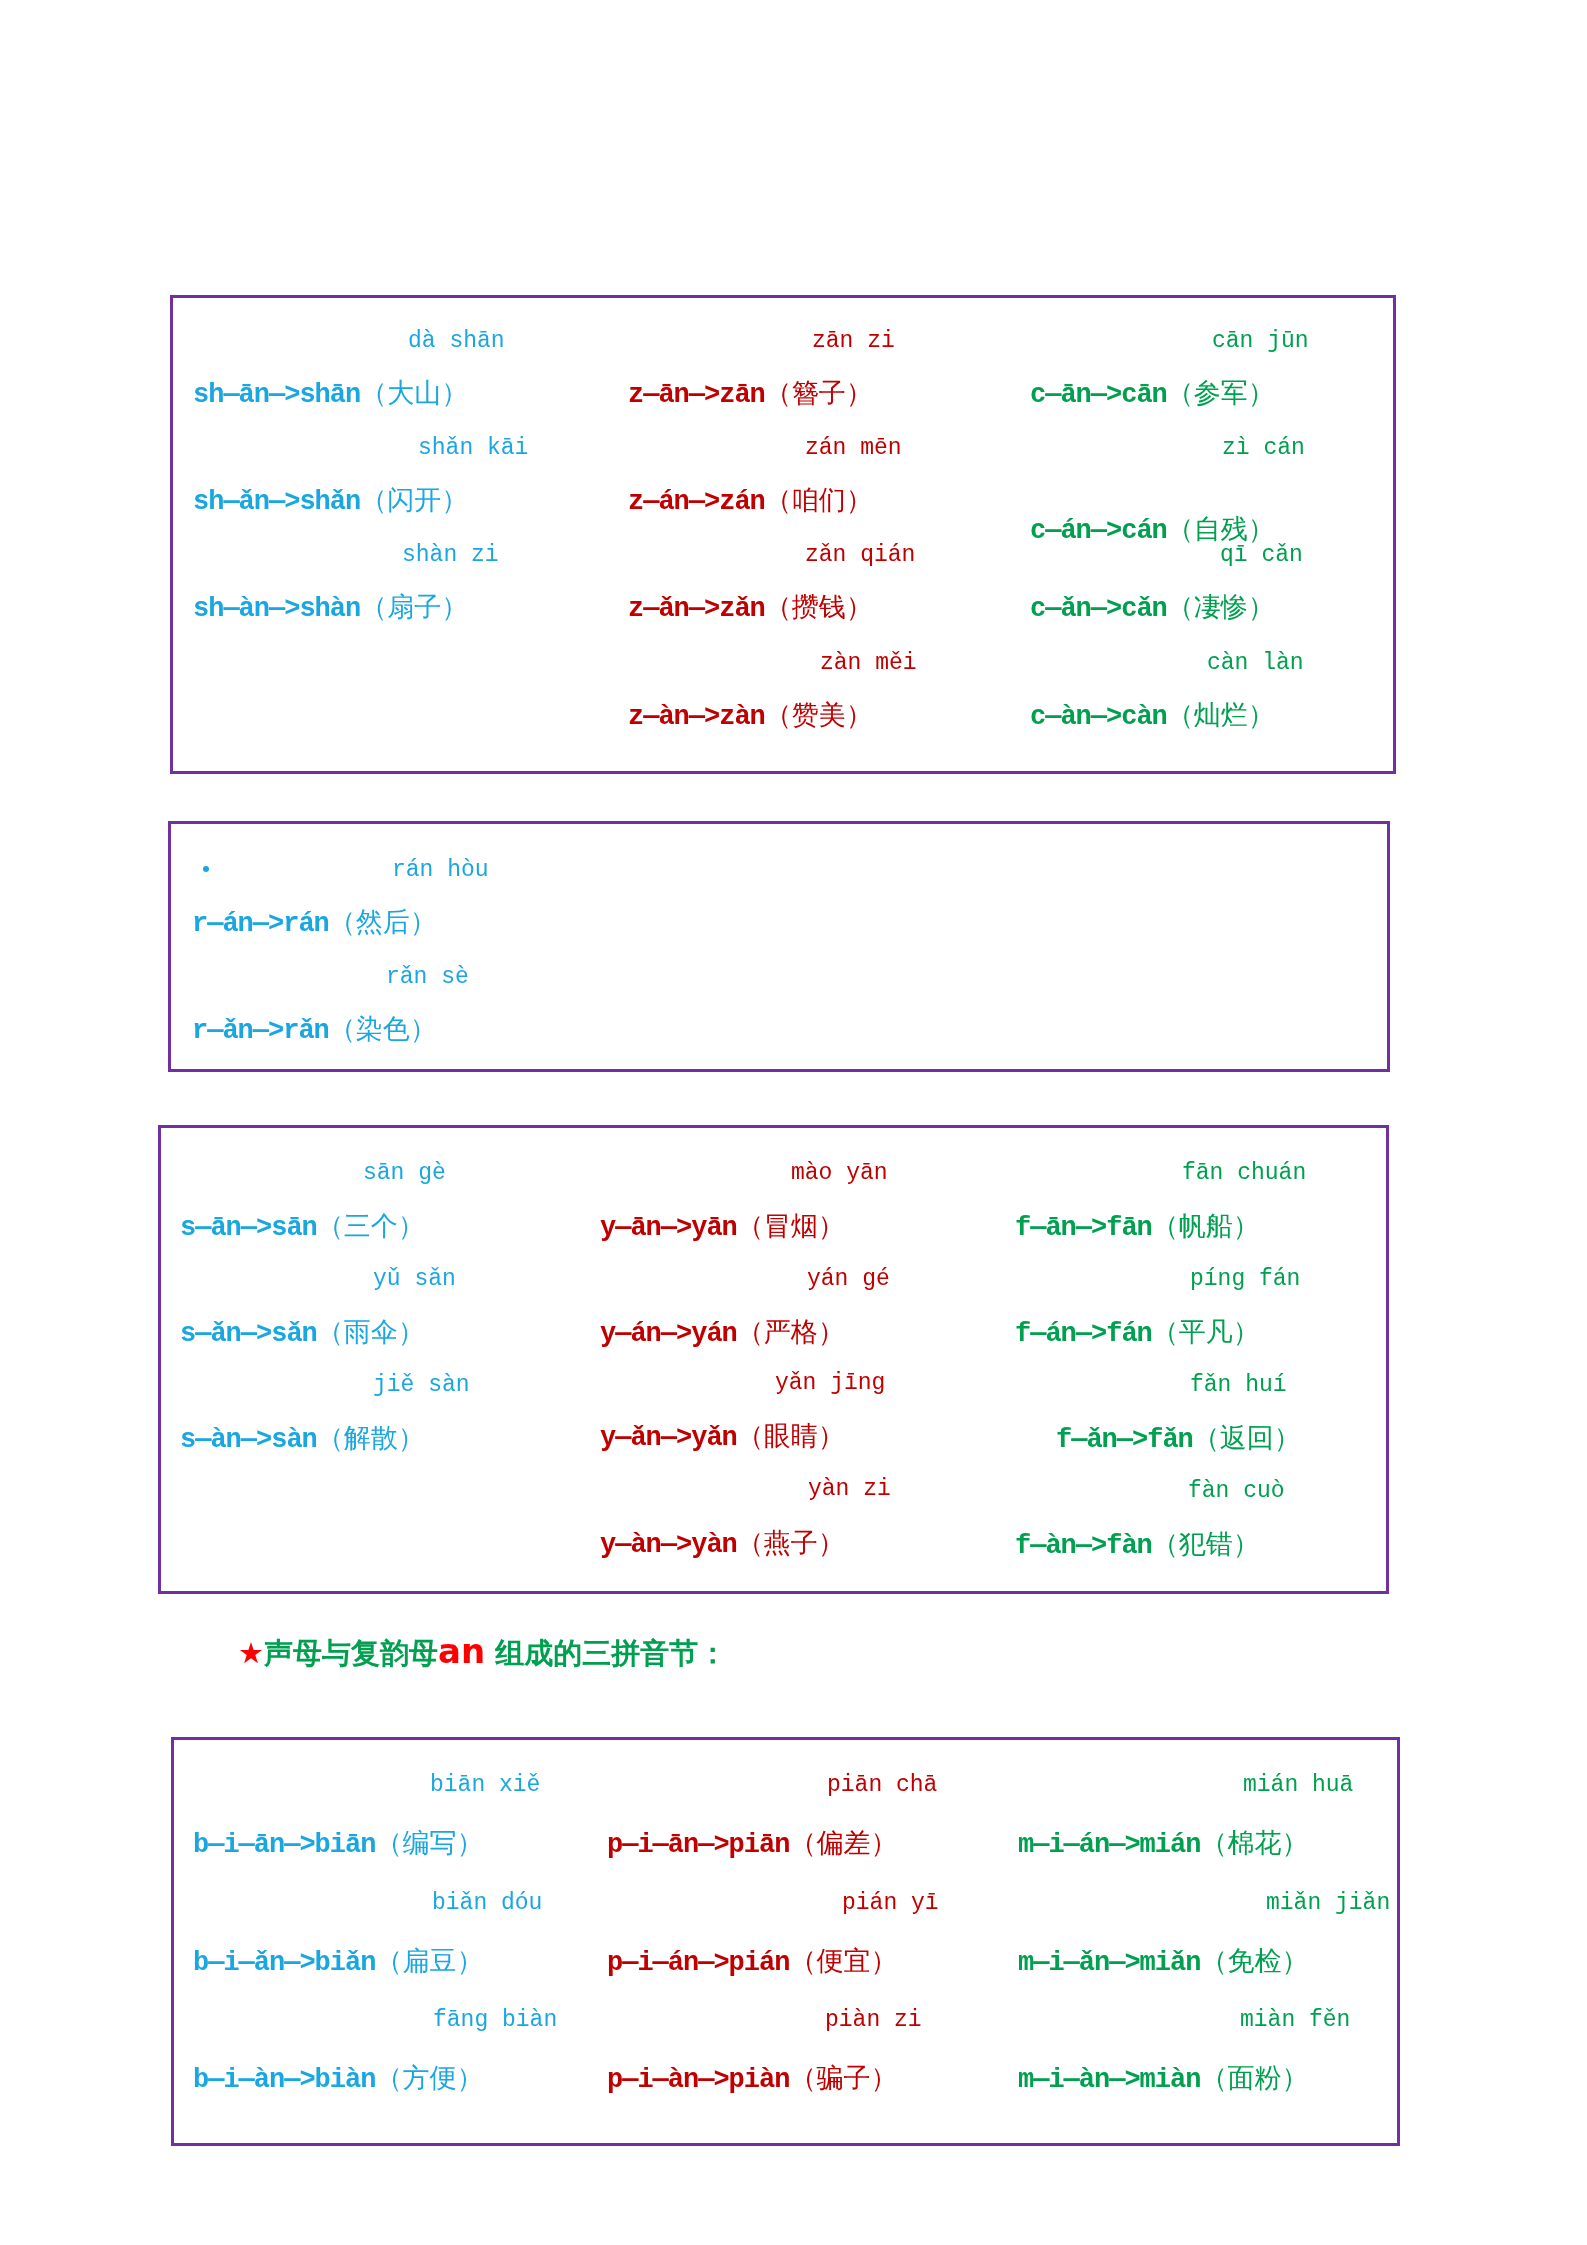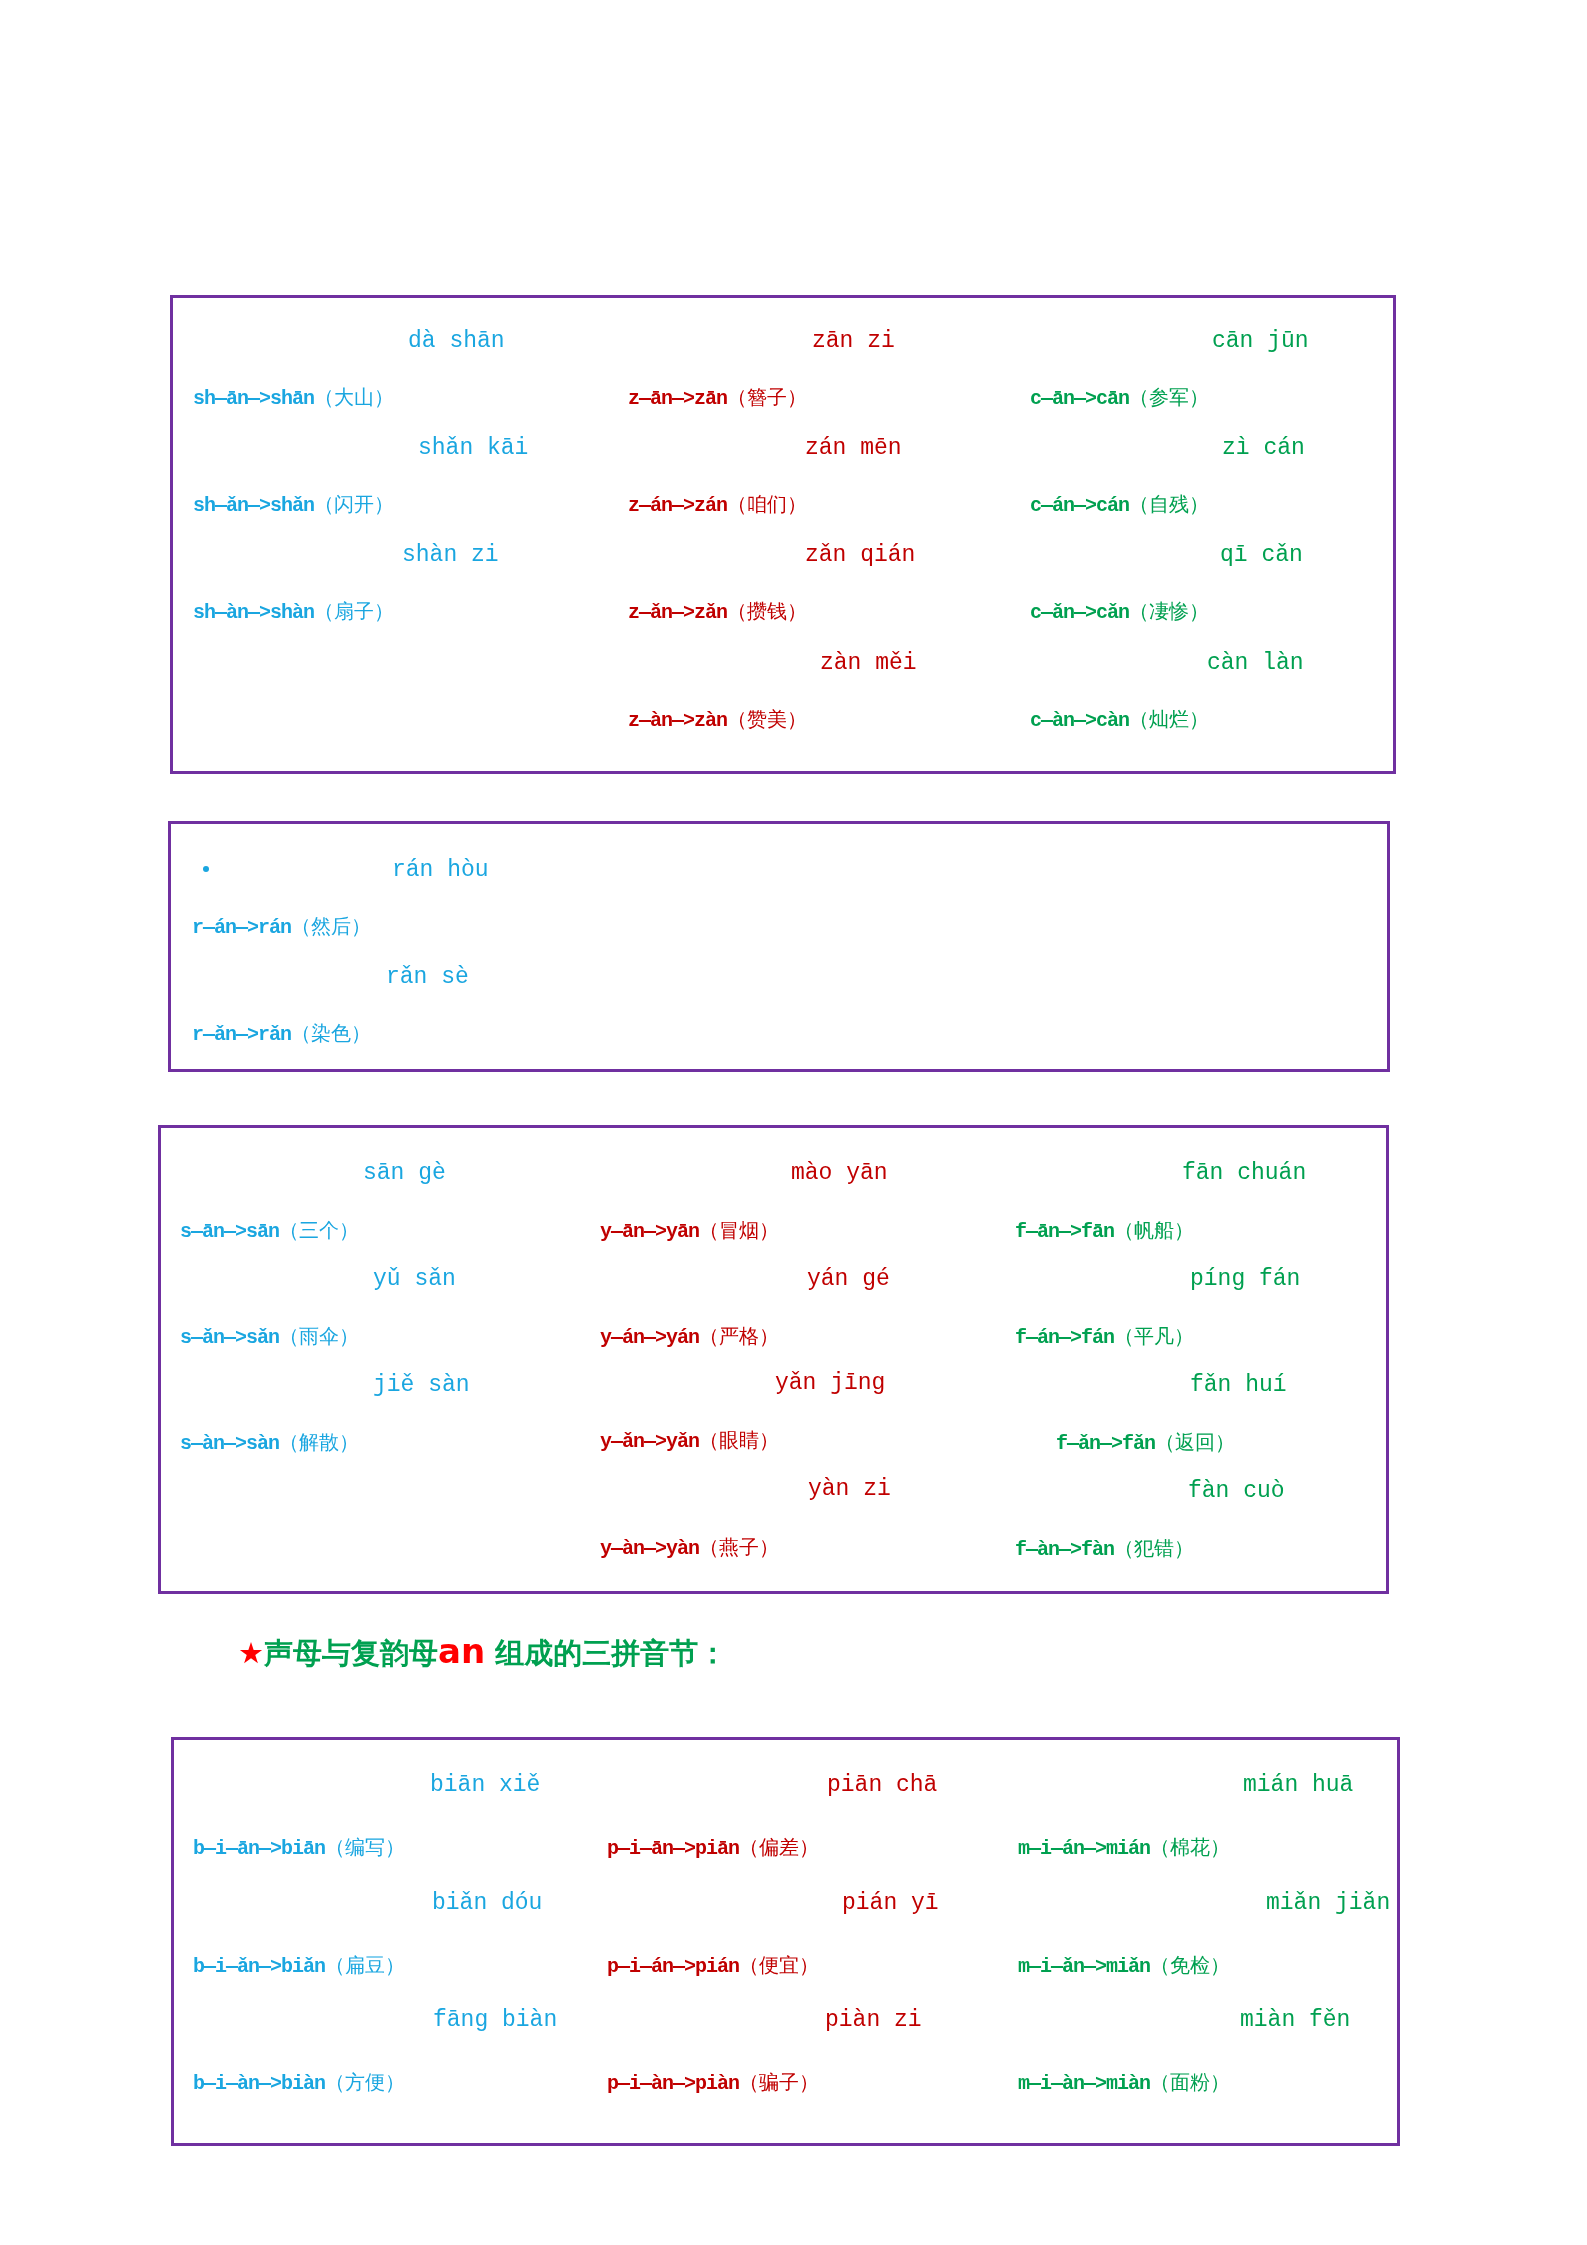--- a/index.html
+++ b/index.html
@@ -1,19 +1,19 @@
 <!DOCTYPE html>
 <html><head>
 <meta charset="utf-8">
 <style>
   html, body { margin:0; padding:0; background:#ffffff; }
   body { width:1587px; height:2245px; position:relative; overflow:hidden; }
   .box { position:absolute; border:3px solid #7030a0; box-sizing:border-box; background:#fff; }
   .py { position:absolute; font-family:"Liberation Mono","DejaVu Sans Mono",monospace; font-size:23px; white-space:nowrap; line-height:30px; }
-  .fm { position:absolute; white-space:nowrap; line-height:43px; font-size:20px; }
+  .fm { position:absolute; white-space:nowrap; line-height:34px; font-size:27px; }
   .fm .lat { font-family:"Liberation Mono","DejaVu Sans Mono",monospace; font-weight:bold; letter-spacing:-1px; }
   .fm .zh { font-family:"DejaVu Serif","Liberation Serif",serif; font-weight:normal; }
   .blue { color:#1aa6e0; }
   .red { color:#c00000; }
   .green { color:#00a050; }
   .dot { position:absolute; width:6px; height:6px; border-radius:50%; background:#1aa6e0; }
   .heading { position:absolute; left:238px; top:1633px; font-family:"DejaVu Sans","Liberation Sans",sans-serif; font-weight:bold; font-size:29px; color:#00a050; white-space:nowrap; line-height:36px; }
   .heading .star { color:#ff0000; }
   .heading .an { color:#ff0000; font-size:34px; }
 </style>
@@ -34,21 +34,21 @@
 <div class="py red" style="left:805px; top:433px;">zán mēn</div>
 <div class="fm red" style="left:628px; top:483px;"><span class="lat">z—án—&gt;zán</span><span class="zh">（咱们）</span></div>
 <div class="py red" style="left:805px; top:540px;">zǎn qián</div>
 <div class="fm red" style="left:628px; top:590px;"><span class="lat">z—ǎn—&gt;zǎn</span><span class="zh">（攒钱）</span></div>
 <div class="py red" style="left:820px; top:648px;">zàn měi</div>
 <div class="fm red" style="left:628px; top:698px;"><span class="lat">z—àn—&gt;zàn</span><span class="zh">（赞美）</span></div>
 
 <div class="py green" style="left:1212px; top:326px;">cān jūn</div>
 <div class="fm green" style="left:1030px; top:376px;"><span class="lat">c—ān—&gt;cān</span><span class="zh">（参军）</span></div>
 <div class="py green" style="left:1222px; top:433px;">zì cán</div>
-<div class="fm green" style="left:1030px; top:483px;"><span class="lat">c—án—&gt;cán</span><span class="zh">（自残）</span></div>
+<div class="fm green" style="left:1030px; top:512px;"><span class="lat">c—án—&gt;cán</span><span class="zh">（自残）</span></div>
 <div class="py green" style="left:1220px; top:540px;">qī cǎn</div>
 <div class="fm green" style="left:1030px; top:590px;"><span class="lat">c—ǎn—&gt;cǎn</span><span class="zh">（凄惨）</span></div>
 <div class="py green" style="left:1207px; top:648px;">càn làn</div>
 <div class="fm green" style="left:1030px; top:698px;"><span class="lat">c—àn—&gt;càn</span><span class="zh">（灿烂）</span></div>
 
 <div class="box" style="left:168px; top:821px; width:1222px; height:251px;"></div>
 <div class="dot" style="left:203px; top:866px;"></div>
 <div class="py blue" style="left:392px; top:855px;">rán hòu</div>
 <div class="fm blue" style="left:192px; top:905px;"><span class="lat">r—án—&gt;rán</span><span class="zh">（然后）</span></div>
 <div class="py blue" style="left:386px; top:962px;">rǎn sè</div>

